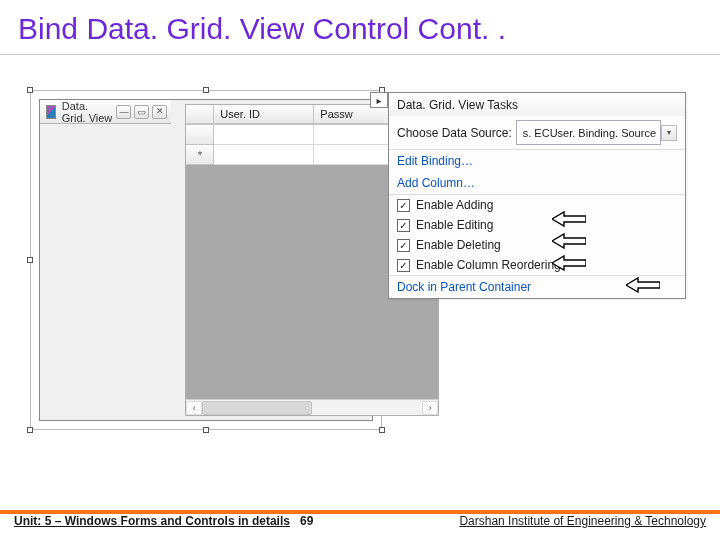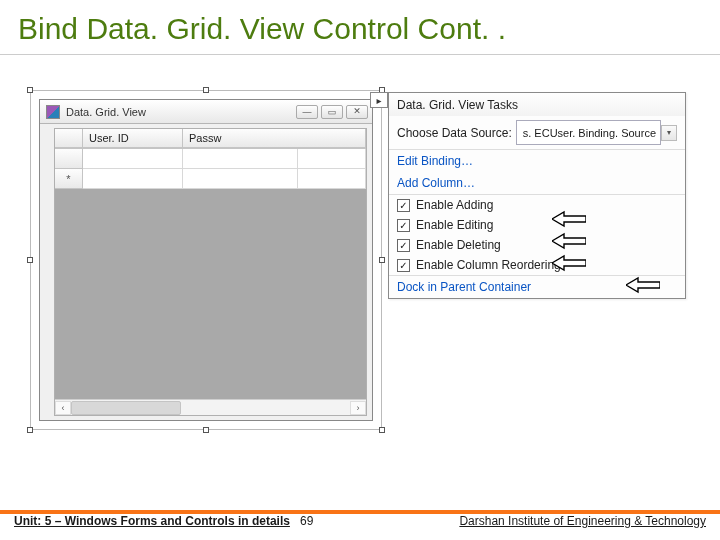--- a/index.html
+++ b/index.html
@@ -8,21 +8,21 @@
     font-family: "Segoe UI", Tahoma, sans-serif;
     background: #fff;
     position: relative;
     overflow: hidden;
   }
   .slide-title {
     font-size: 30px;
     font-weight: 400;
     padding: 12px 18px 8px 18px;
     border-bottom: 1px solid #ccc;
-    color: #4d7c0f;
+    color: #6d28d9;
   }
   .canvas {
     position: absolute;
     left: 30px; top: 90px;
     width: 352px; height: 340px;
     border: 1px solid #bbb;
     background: #fff;
   }
   
   .handle { position: absolute; width: 6px; height: 6px; background: #fff; border: 1px solid #555; }
@@ -34,21 +34,21 @@
   .h-bl { left: -4px; bottom: -4px; }
   .h-bm { left: 50%; bottom: -4px; margin-left: -3px; }
   .h-br { right: -4px; bottom: -4px; }
 
   .formwin {
     position: absolute;
     left: 8px; top: 8px;
     right: 8px; bottom: 8px;
     border: 1px solid #888;
     background: #f0f0f0;
-    display: flex; flex-direction: column;
+    display: flex; flex-direction: row;
   }
   .titlebar {
     height: 24px;
     background: linear-gradient(#fff, #e8e8e8);
     border-bottom: 1px solid #b5b5b5;
     display: flex; align-items: center;
     padding: 0 4px 0 6px;
     font-size: 11px;
     color: #333;
   }
@@ -196,21 +196,21 @@
     position: absolute;
     left: 0; bottom: 0;
     width: 100%; height: 30px;
     display: flex; align-items: flex-start;
     padding: 0 14px;
     background: #fff;
     border-top: 4px solid #f97316;
     font-size: 12px; font-weight: bold;
     color: #1a1a1a;
   }
-  .footer .page { position:absolute; left: 50%; transform: translateX(-60px); font-weight: normal; }
+  .footer .page { position:absolute; left: 50%; transform: translateX(-60px); font-weight: bold; }
   .footer .inst { position:absolute; right: 14px; font-weight: normal; text-decoration: underline; }
   .footer .unit { text-decoration: underline; }
 </style>
 </head>
 <body>
 
 <h1 class="slide-title">Bind Data. Grid. View Control Cont. .</h1>
 
 <div class="canvas">
   <div class="handle h-tl"></div>

